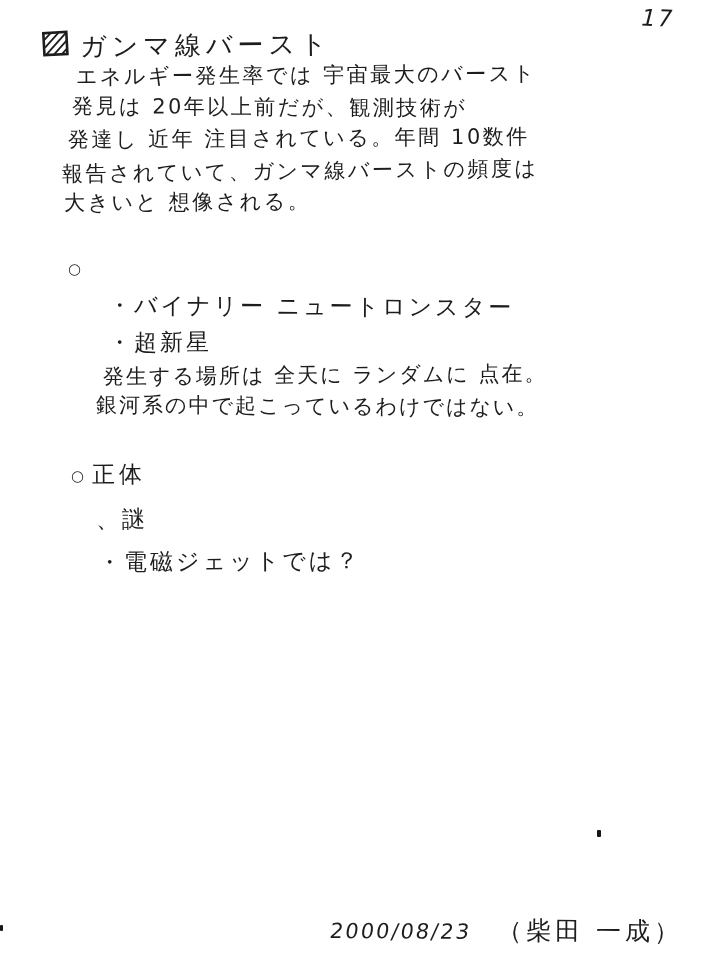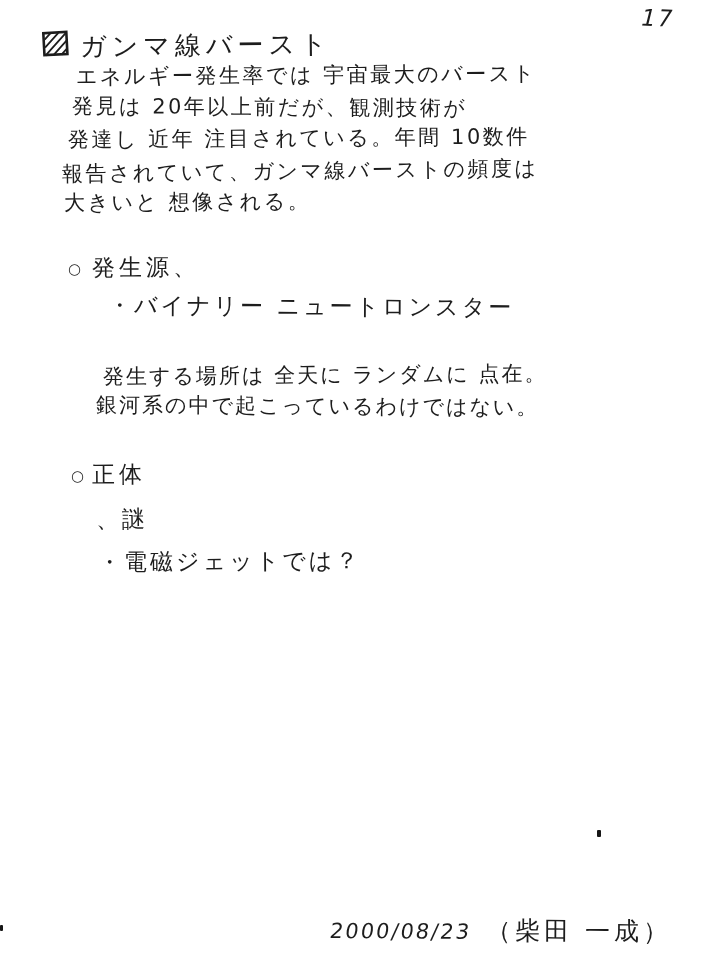--- a/index.html
+++ b/index.html
@@ -18,21 +18,21 @@
     font-weight:500;
   }
   .title-text{font-size:26px;letter-spacing:5px;transform:rotate(-0.6deg);}
   .body-line{font-size:21px;letter-spacing:2.5px;}
   .sec-marker{font-size:15px;letter-spacing:0;}
   .sec-heading{font-size:23px;letter-spacing:4px;}
   .sec-item{font-size:23px;letter-spacing:3px;}
   .sec-note{font-size:21px;letter-spacing:2px;}
   .page-num{font-size:23px;transform:skewX(-12deg) rotate(2deg);letter-spacing:2px;}
   .footer-date{font-size:21px;letter-spacing:2px;transform:skewX(-8deg);display:inline-block;}
-  .footer-author{font-size:25px;letter-spacing:4px;margin-left:10px;}
+  .footer-author{font-size:25px;letter-spacing:4px;margin-left:21px;}
   .bullet-box{position:absolute;left:42px;top:30px;transform:rotate(-3deg);}
   .speck{position:absolute;background:#161616;border-radius:1px;}
   .r1{transform:rotate(-0.4deg);}
   .r2{transform:rotate(0.3deg);}
   .r3{transform:rotate(-0.7deg);}
 </style>
 </head>
 <body>
 
 <div class="page">
@@ -48,23 +48,23 @@
 
   <div class="hw title-text" style="left:80px;top:28px;">ガンマ線バースト</div>
 
   <div class="hw body-line r1" style="left:76px;top:61px;">エネルギー発生率では 宇宙最大のバースト</div>
   <div class="hw body-line r2" style="left:72px;top:93px;">発見は 20年以上前だが、観測技術が</div>
   <div class="hw body-line r1" style="left:68px;top:124px;">発達し 近年 注目されている。年間 10数件</div>
   <div class="hw body-line r3" style="left:62px;top:157px;">報告されていて、ガンマ線バーストの頻度は</div>
   <div class="hw body-line r1" style="left:64px;top:188px;">大きいと 想像される。</div>
 
   <div class="hw sec-marker" style="left:68px;top:260px;">○</div>
-  <div class="hw sec-heading r1" style="left:92px;top:252px;">発生源、</div>
 
   <div class="hw sec-item r2" style="left:108px;top:291px;">・バイナリー ニュートロンスター</div>
+  <div class="hw sec-item r1" style="left:108px;top:327px;">・超新星</div>
 
   <div class="hw sec-note r1" style="left:103px;top:361px;">発生する場所は 全天に ランダムに 点在。</div>
   <div class="hw sec-note r2" style="left:96px;top:392px;">銀河系の中で起こっているわけではない。</div>
 
   <div class="hw sec-marker" style="left:71px;top:467px;">○</div>
   <div class="hw sec-heading r1" style="left:92px;top:459px;">正体</div>
 
   <div class="hw sec-item r3" style="left:96px;top:504px;">、謎</div>
   <div class="hw sec-item r1" style="left:98px;top:546px;">・電磁ジェットでは？</div>
 

